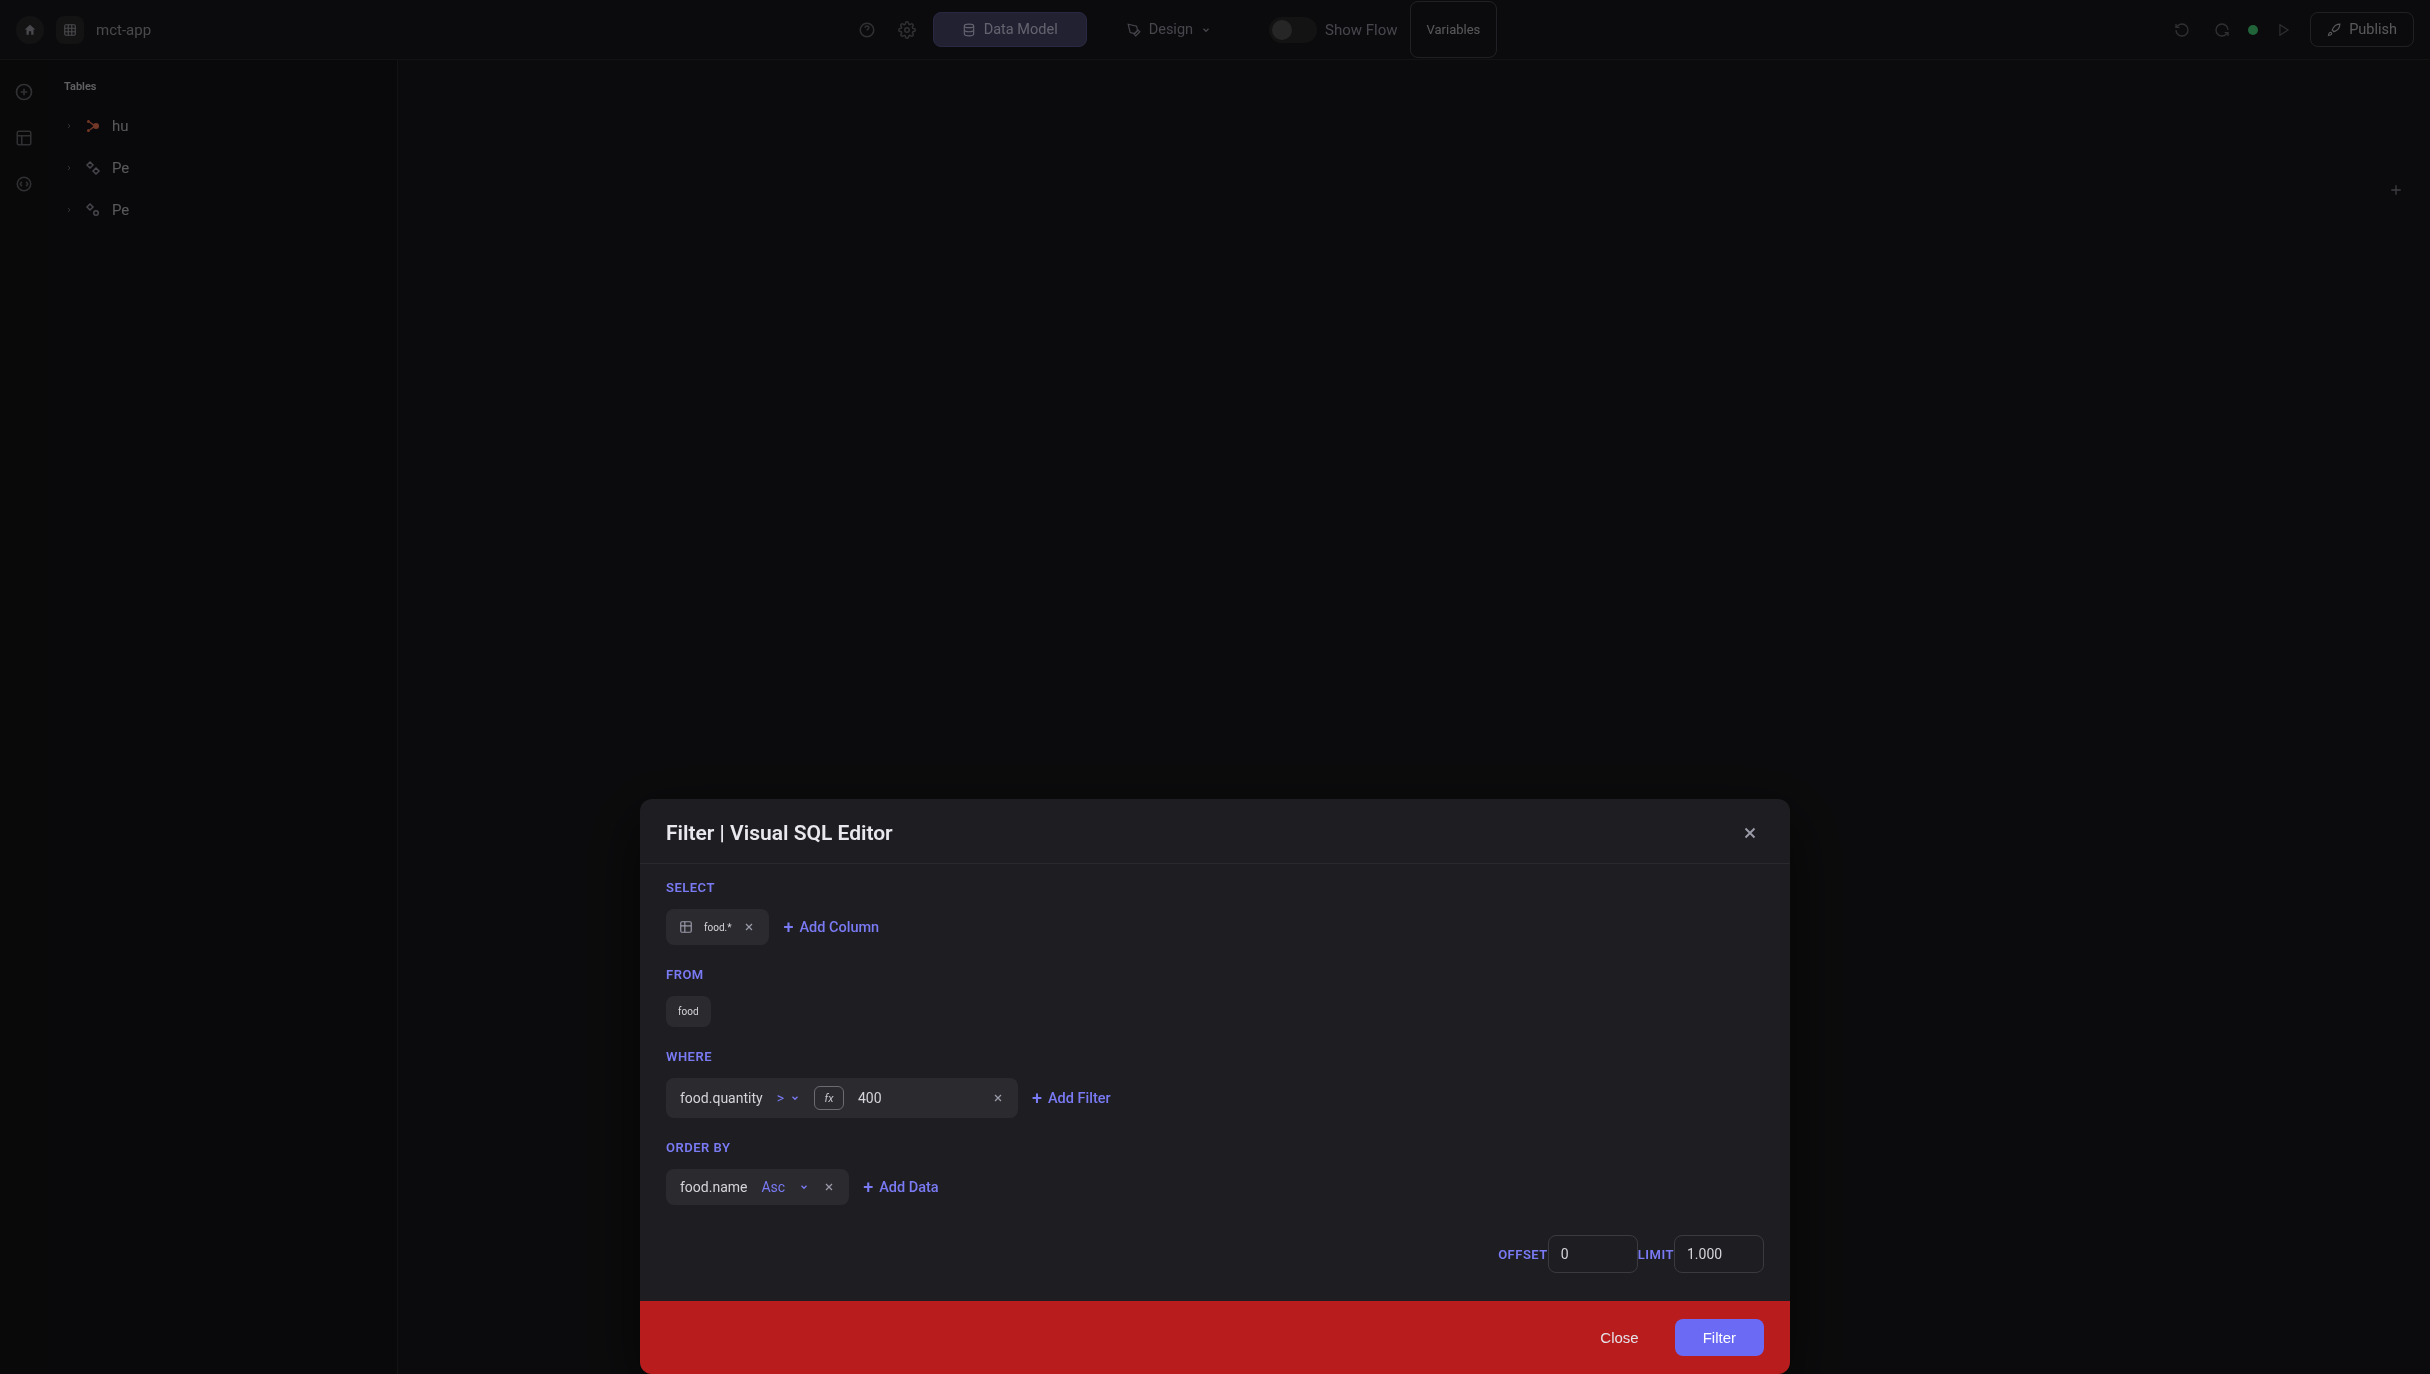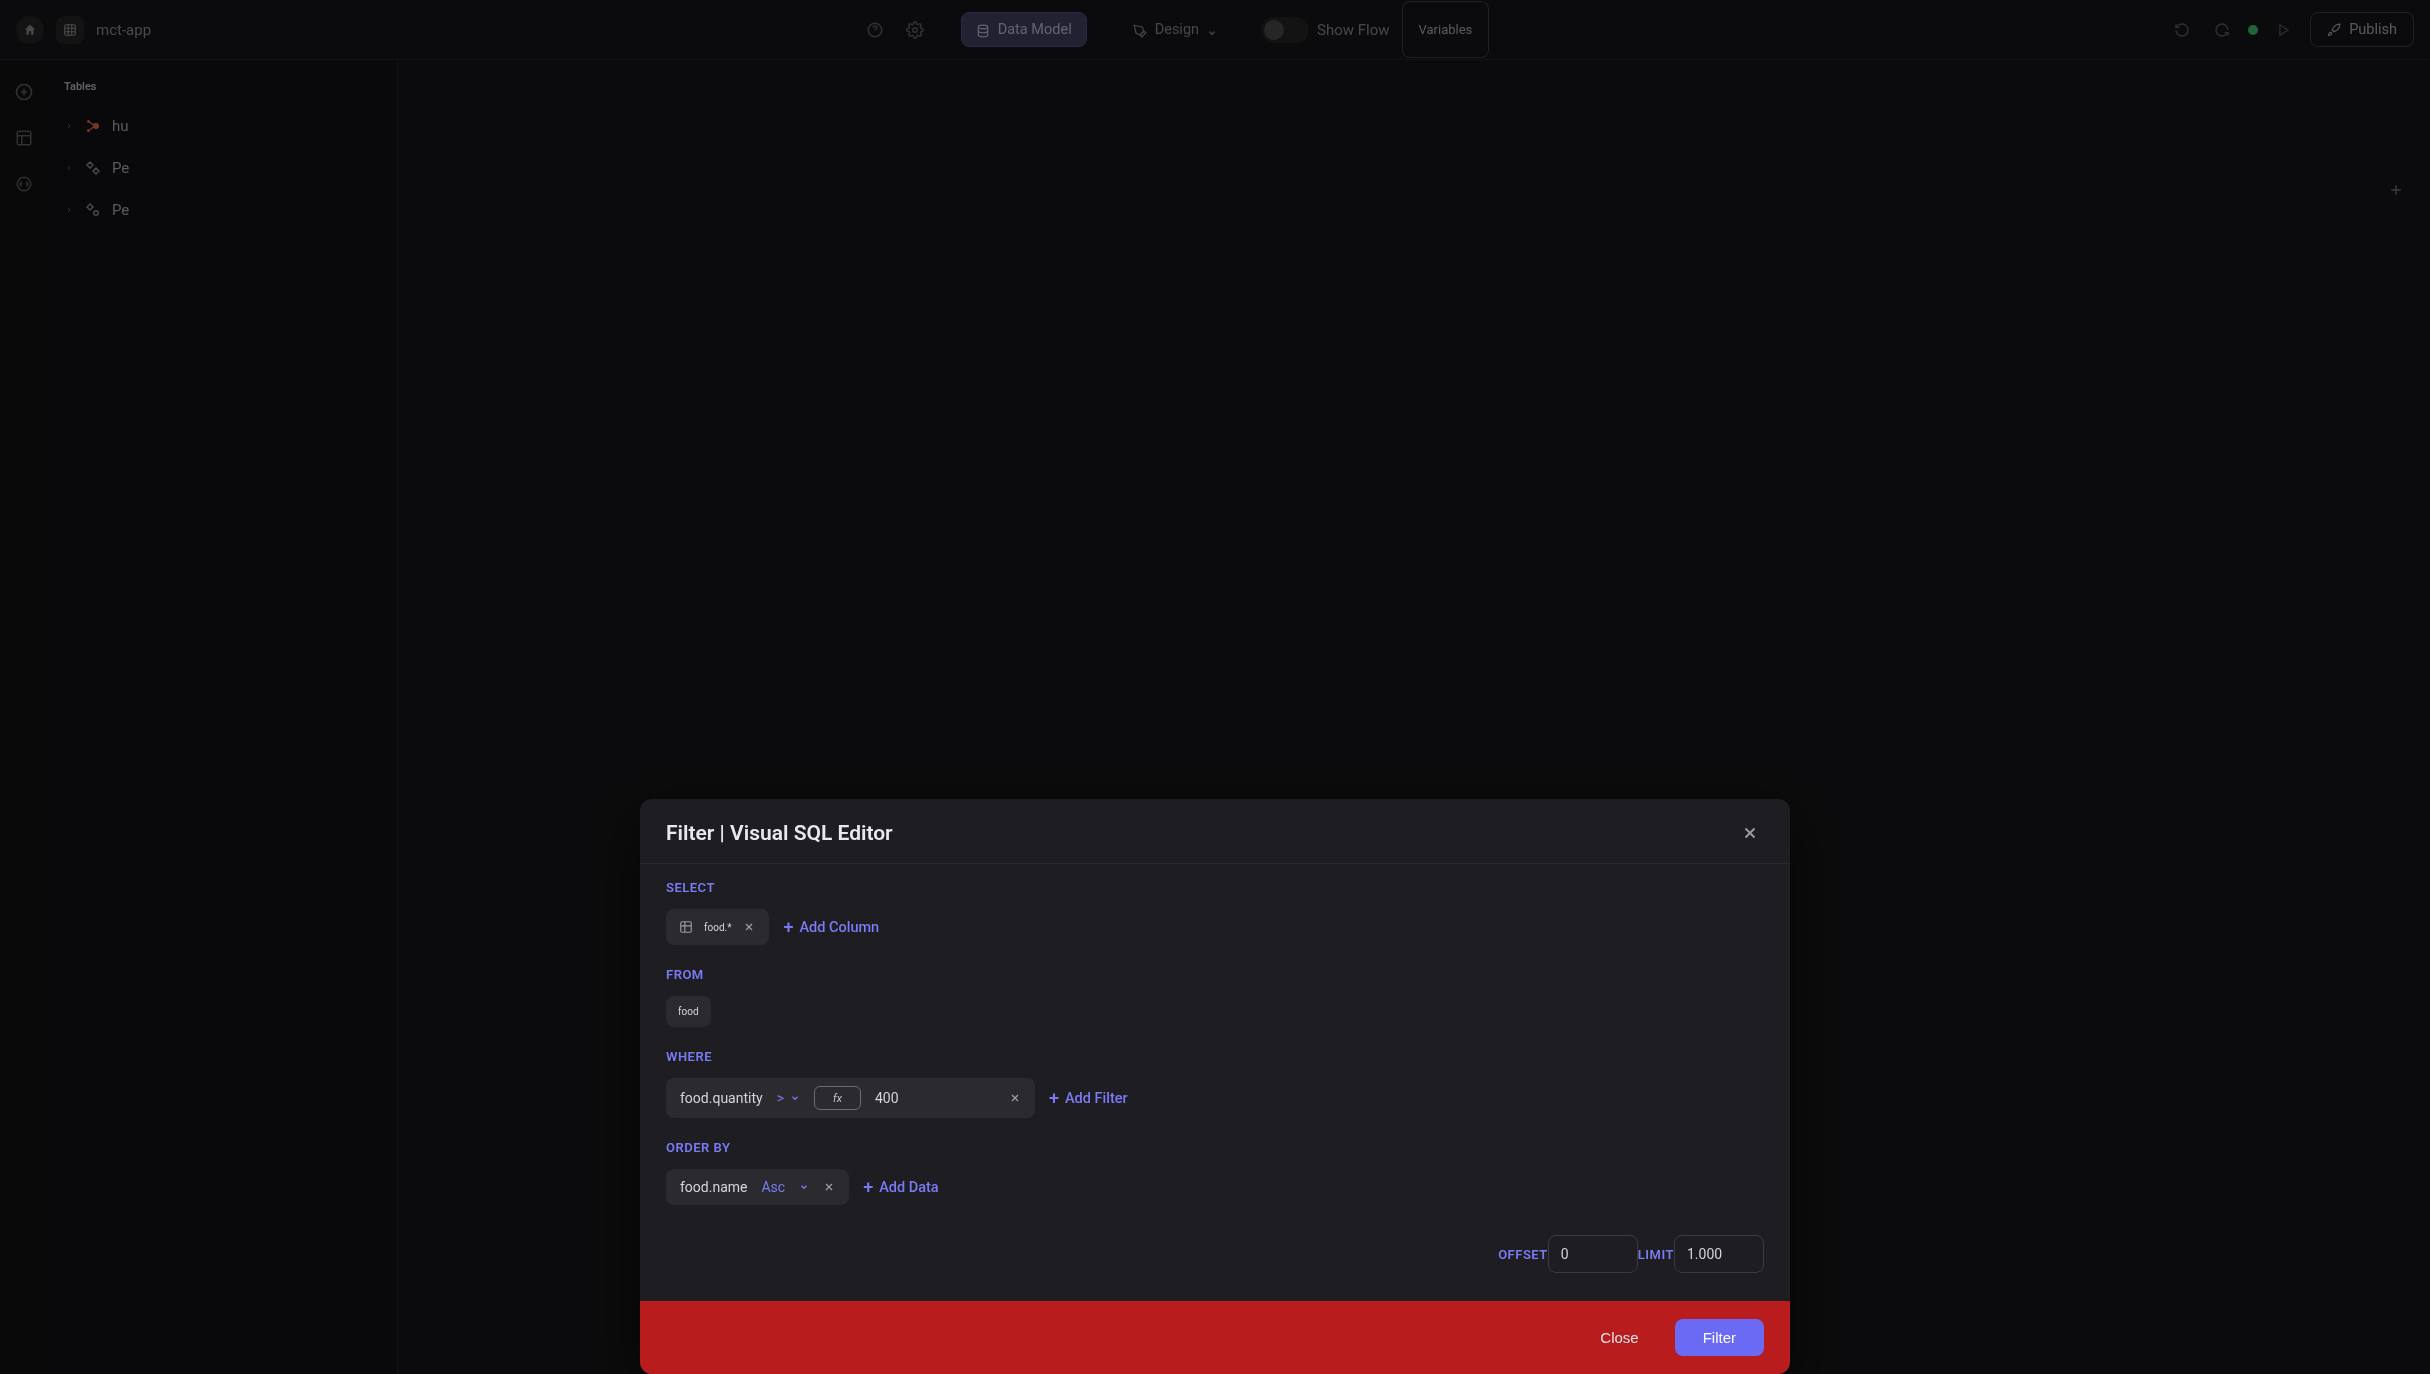--- a/index.html
+++ b/index.html
@@ -21,21 +21,21 @@
   border-bottom: 1px solid #2a2a2e;
   background: #1a1a1d;
 }
 .header-left { display: flex; align-items: center; gap: 12px; flex: 1; }
 .header-center { display: flex; align-items: center; gap: 12px; }
 .header-right { display: flex; align-items: center; gap: 12px; flex: 1; justify-content: flex-end; }
 .home-icon-btn { width: 28px; height: 28px; border-radius: 50%; background: #2a2a2e; display:flex; align-items:center; justify-content:center; color:#a1a1aa; }
 .app-badge { width: 28px; height: 28px; border-radius:8px; background:#2a2a2e; display:flex; align-items:center; justify-content:center; color:#a1a1aa;}
 .app-name { color:#a1a1aa; font-size:15px; }
 .icon-btn { width: 28px; height:28px; display:flex; align-items:center; justify-content:center; color:#6b6b72; cursor:pointer; border-radius:6px; }
-.mode-pill { display:flex; align-items:flex-end; gap:8px; padding:8px 14px; border-radius:8px; font-size:14.5px;margin-left:20px; }
+.mode-pill { display:flex; align-items:center; gap:8px; padding:8px 28px; border-radius:8px; font-size:14.5px; }
 .mode-pill.active { background:#4a4a70; color:#dcdcf5; border:1px solid #5a5a95; }
 .mode-pill.inactive { color:#9b9baa; }
 .chevron-small { width:10px; height:10px; display:inline-block; }
 .toggle-switch { width:48px; height:26px; background:#2a2a2e; border-radius:14px; position:relative; }
 .toggle-knob { position:absolute; left:3px; top:3px; width:20px; height:20px; background:#555; border-radius:50%; }
 .show-flow { color:#9b9baa; font-size:15px; margin-left:8px; }
 .outline-btn { padding:20px 16px; border:1px solid #4a4a52; border-radius:8px; color:#c4c4cc; font-size:13px; }
 .status-dot { width:10px; height:10px; border-radius:50%; background:#4ade80; }
 .publish-btn { display:flex; align-items:center; gap:8px; padding:8px 16px; border:1px solid #4a4a52; border-radius:8px; color:#c4c4cc; font-size:14.5px; }
 
@@ -68,21 +68,21 @@
 .chip-icon { width:16px; height:16px; display:flex; align-items:center; justify-content:center; color:#9b9baa; }
 .chip-x { color:#9b9baa; cursor:pointer; padding:0 2px; }
 
 .add-link { display:flex; align-items:center; gap:6px; color:#7a7af5; font-size:14.5px; font-weight:500; cursor:pointer; }
 .plus-sm { font-size:18px; line-height:1; }
 
 .where-row { display:flex; align-items:center; gap:0; background:#2a2a2f; border-radius:8px; padding:8px 14px; font-size:14px; }
 .where-col { color:#d4d4da; margin-right:14px; }
 .where-op { color:#7a7af5; margin-right:6px; }
 .where-chev { color:#7a7af5; margin-right:14px; }
-.fx-badge { width:47px; height:24px; border:1px solid #6b6b72; border-radius:6px; display:flex; align-items:center; justify-content:center; font-size:11px; font-style:italic; color:#c4c4cc; margin-right:14px; }
+.fx-badge { width:30px; height:24px; border:1px solid #6b6b72; border-radius:6px; display:flex; align-items:center; justify-content:center; font-size:11px; font-style:italic; color:#c4c4cc; margin-right:14px; }
 .where-val { color:#d4d4da; flex:1; min-width:120px; }
 .where-x { color:#9b9baa; cursor:pointer; margin-left:14px; }
 
 .order-row { display:flex; align-items:center; background:#2a2a2f; border-radius:8px; padding:10px 14px; font-size:14px; gap:14px; }
 .order-col { color:#d4d4da; }
 .order-dir { color:#7a7af5; }
 .order-chev { color:#7a7af5; }
 .order-x { color:#9b9baa; cursor:pointer; }
 
 .pagination-row { display:flex; align-items:center; justify-content:flex-end; margin-top:30px; }

